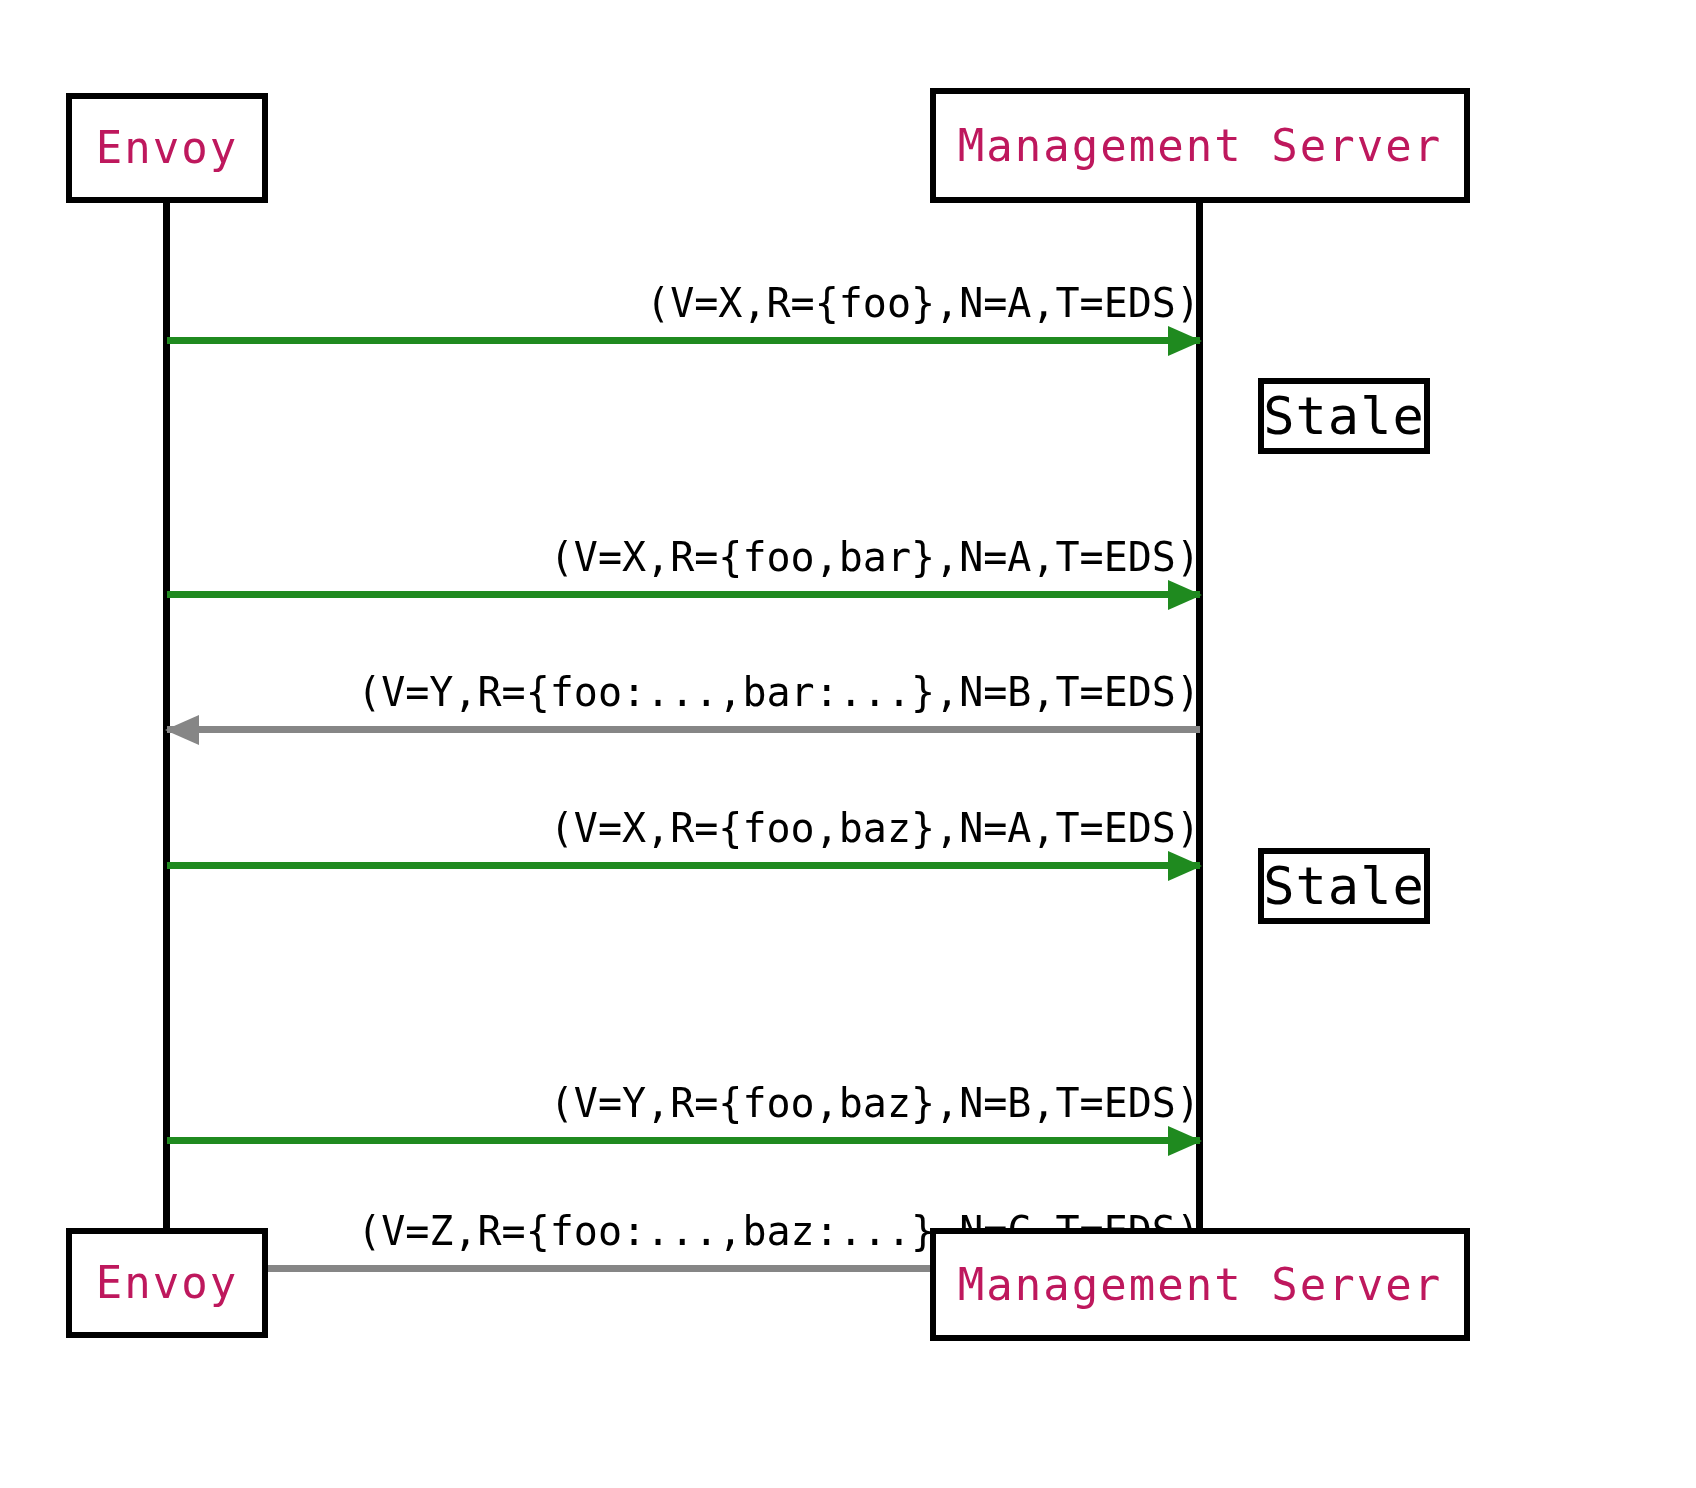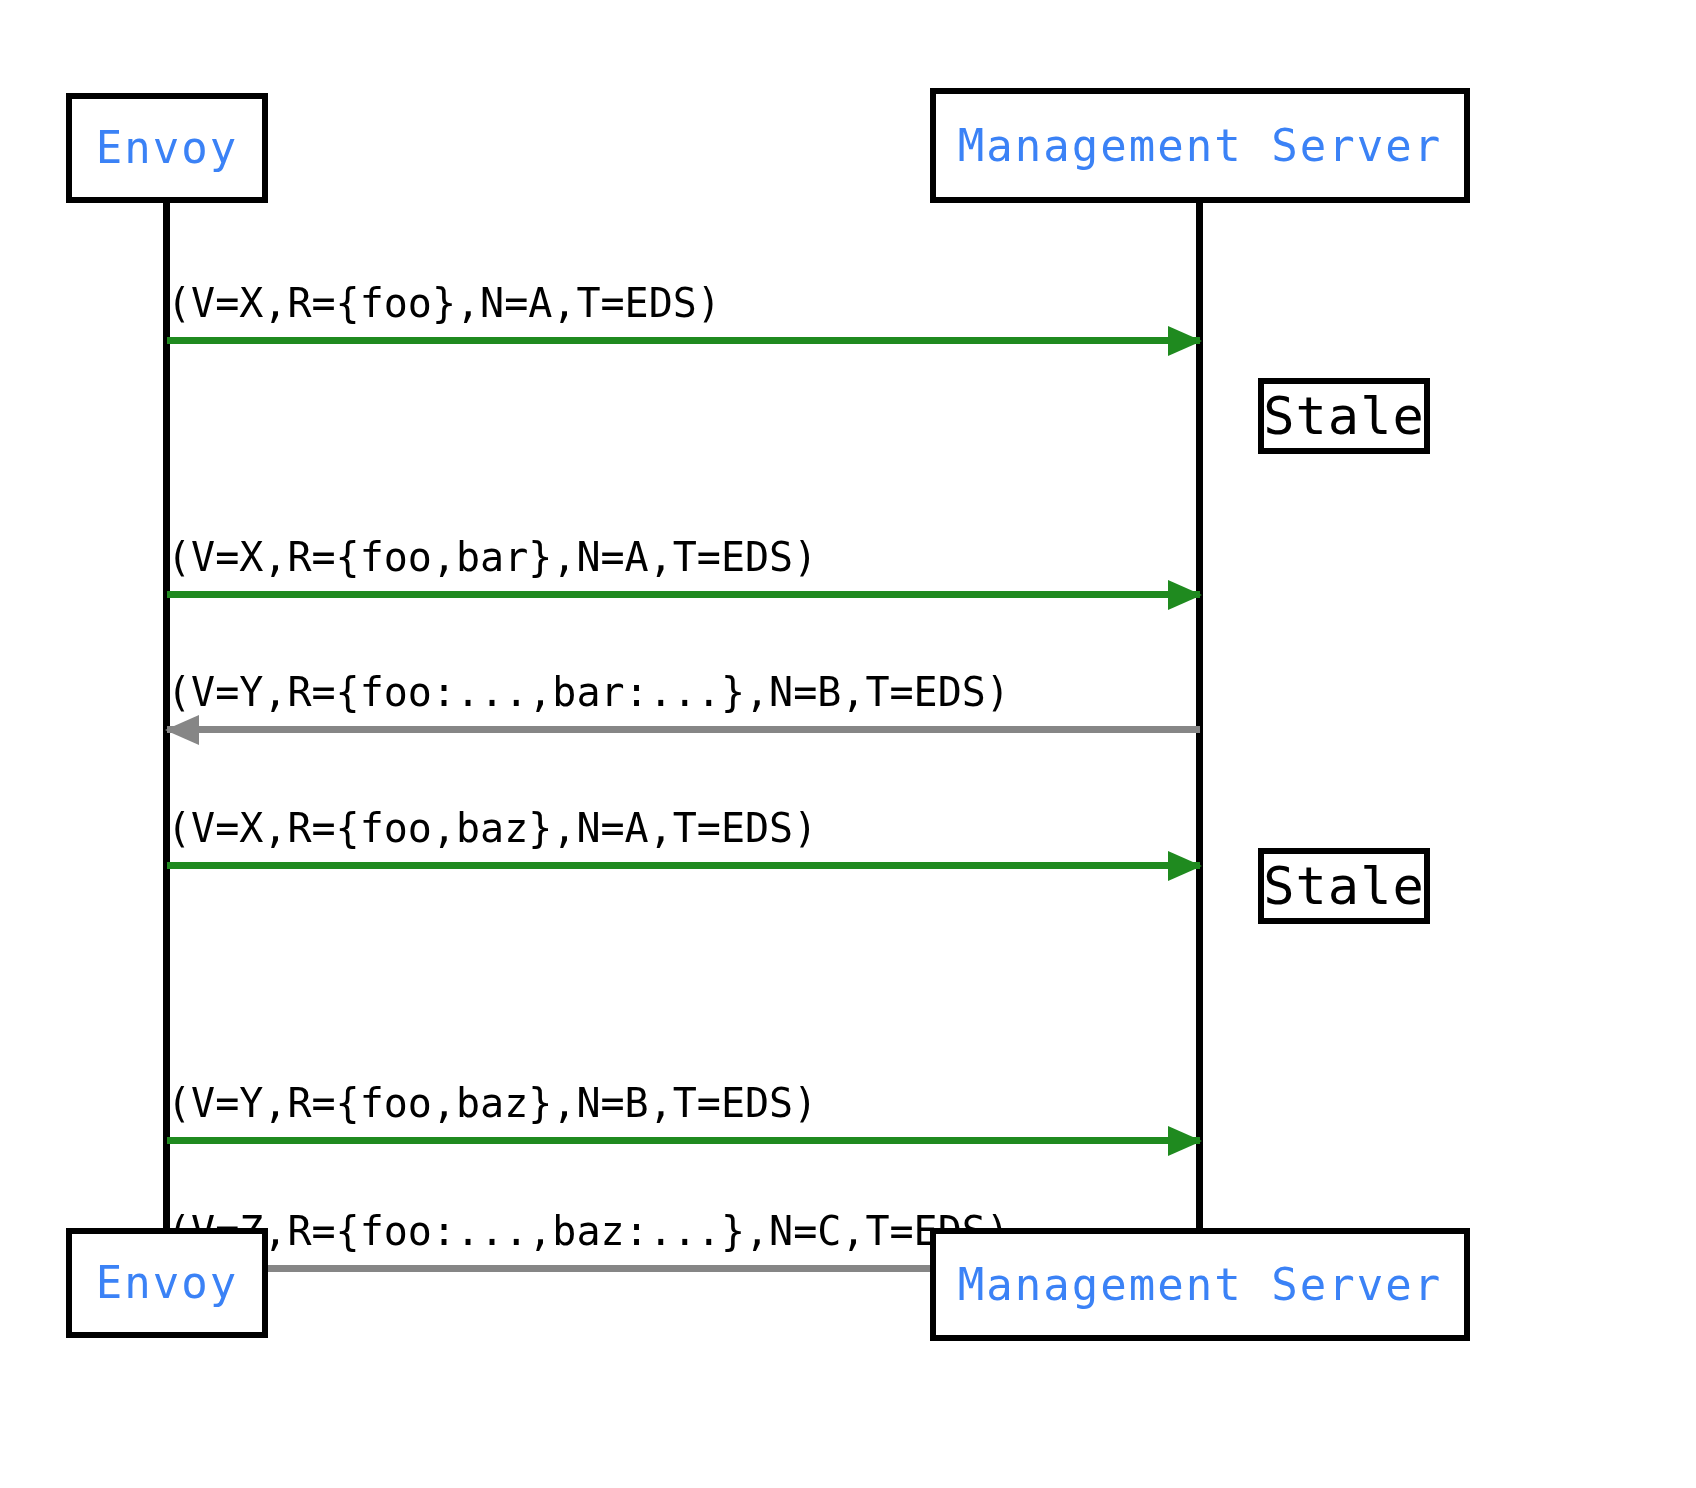--- a/index.html
+++ b/index.html
@@ -19,21 +19,21 @@
 
   
   .actor-box {
     position: absolute;
     box-sizing: border-box;
     background: #ffffff;
     border: 6px solid #000000;
     display: flex;
     align-items: center;
     justify-content: center;
-    color: #3b82f6;
+    color: #be185d;
     letter-spacing: 2px;
     white-space: nowrap;
   }
   .actor-box .actor-label {
     font-size: 44px;
     line-height: 1;
   }
 
   #actor-envoy-top    { left: 66px;  top: 93px;   width: 202px; height: 110px; }
   #actor-mgmt-top     { left: 930px; top: 88px;   width: 540px; height: 115px; }
@@ -51,21 +51,21 @@
 
   
   .message {
     position: absolute;
     height: 0;
   }
   .msg-label {
     position: absolute;
     bottom: 14px;
     width: 100%;
-    text-align: left;
+    text-align: right;
     font-size: 40px;
     line-height: 1;
     color: #000000;
     letter-spacing: 0px;
     white-space: nowrap;
   }
   .msg-line {
     position: absolute;
     left: 0;
     top: 0;

